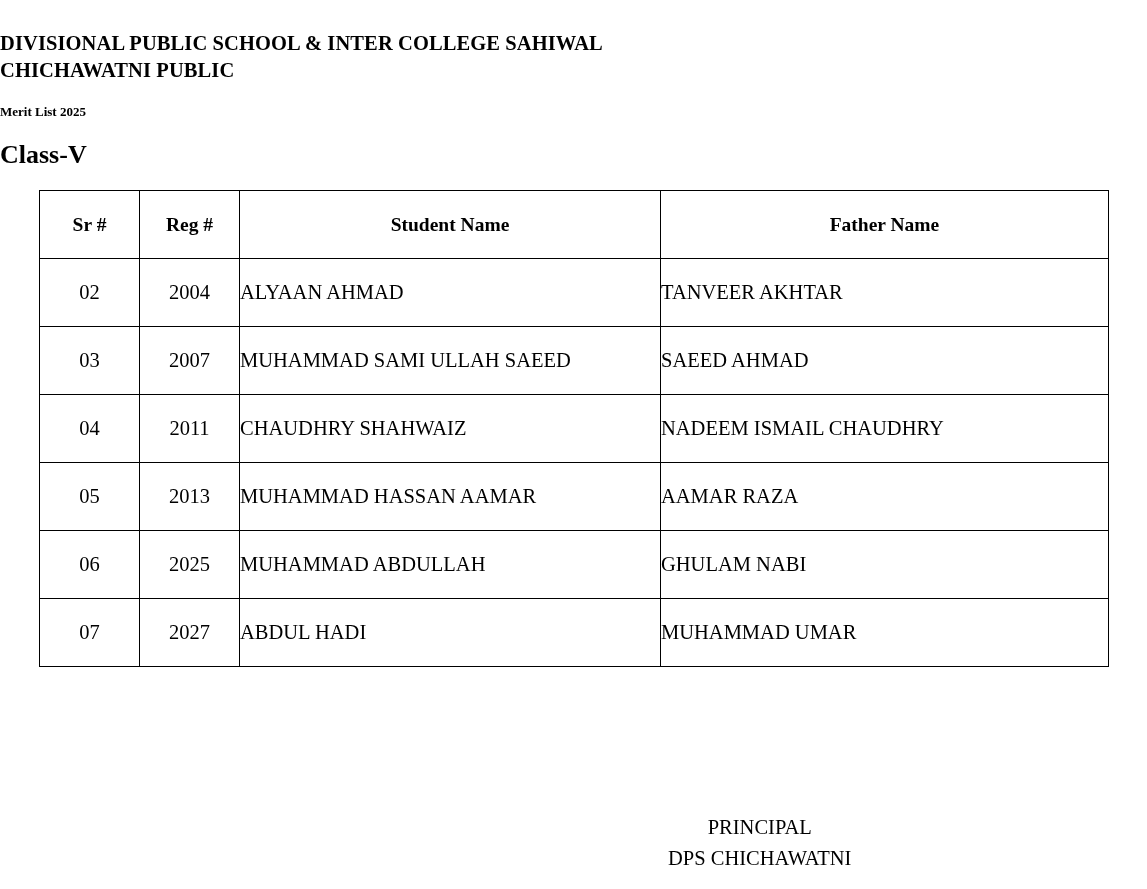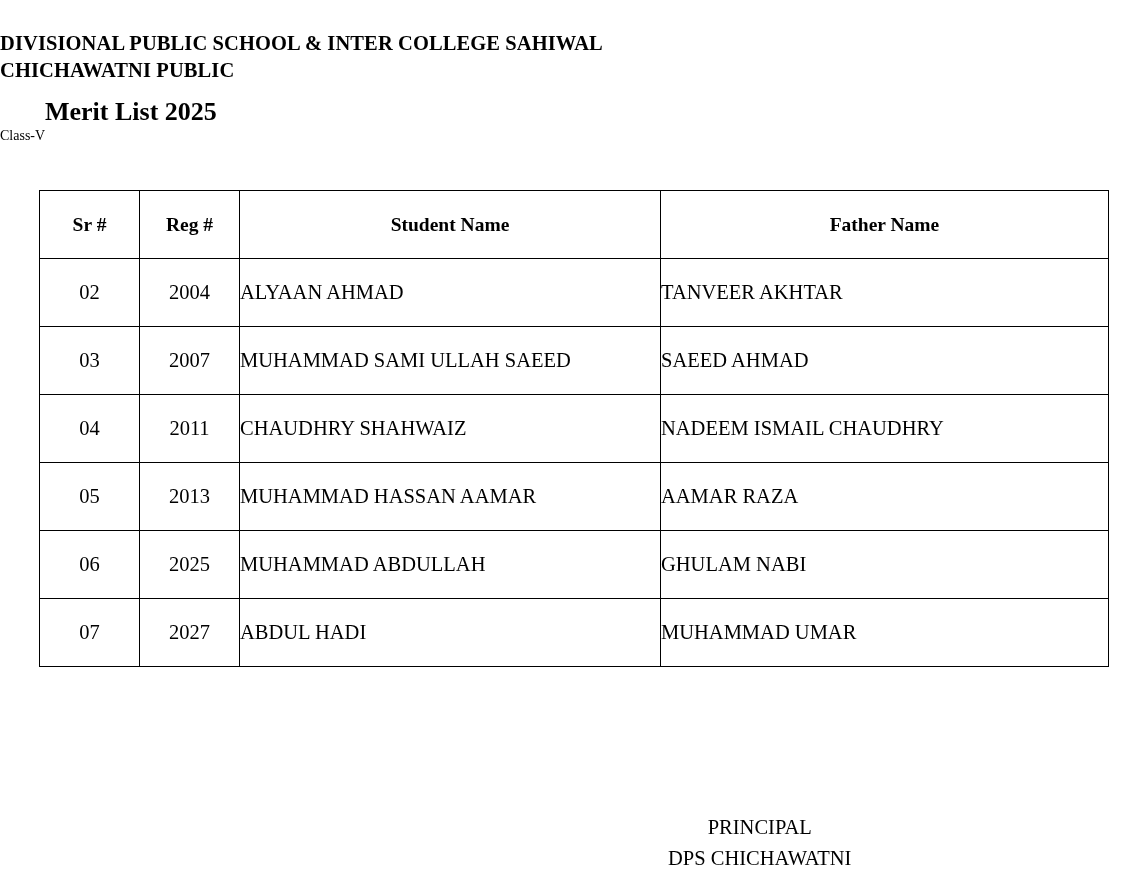--- a/index.html
+++ b/index.html
@@ -33,30 +33,30 @@
     width: 1147px;
     text-align: left;
   }
   .org-title {
     font-size: 20.5px;
     font-weight: bold;
     line-height: 27px;
     letter-spacing: 0.1px;
   }
   .doc-title {
+    font-size: 13px;
+    font-weight: bold;
+    line-height: 24px;
+    margin-top: 16px;
+  }
+  .class-title {
     font-size: 26px;
     font-weight: bold;
     line-height: 24px;
-    margin-top: 16px;
-    padding-left: 45px;
-  }
-  .class-title {
-    font-size: 14px;
-    font-weight: normal;
-    line-height: 24px;
+    margin-top: 19px;
   }
 
   
   .merit-table {
     position: absolute;
     left: 39px;
     top: 190px;
     width: 1069px;
     border-collapse: collapse;
     table-layout: fixed;

